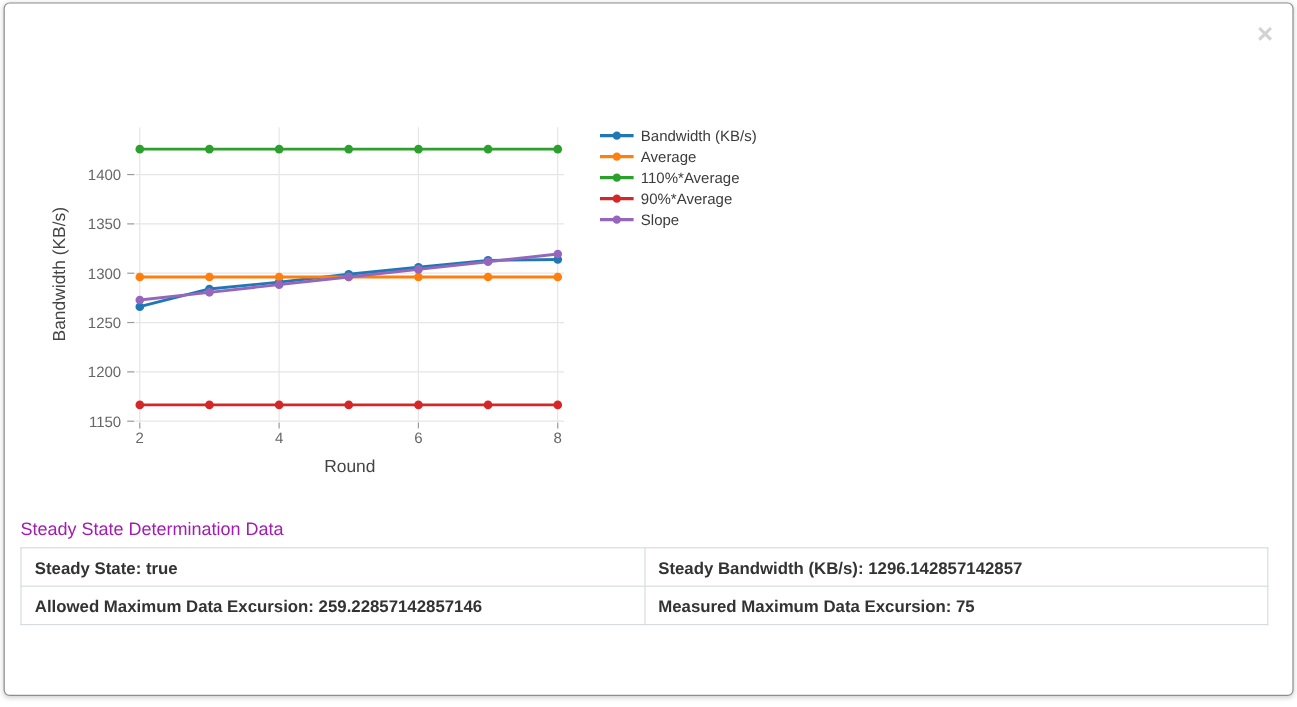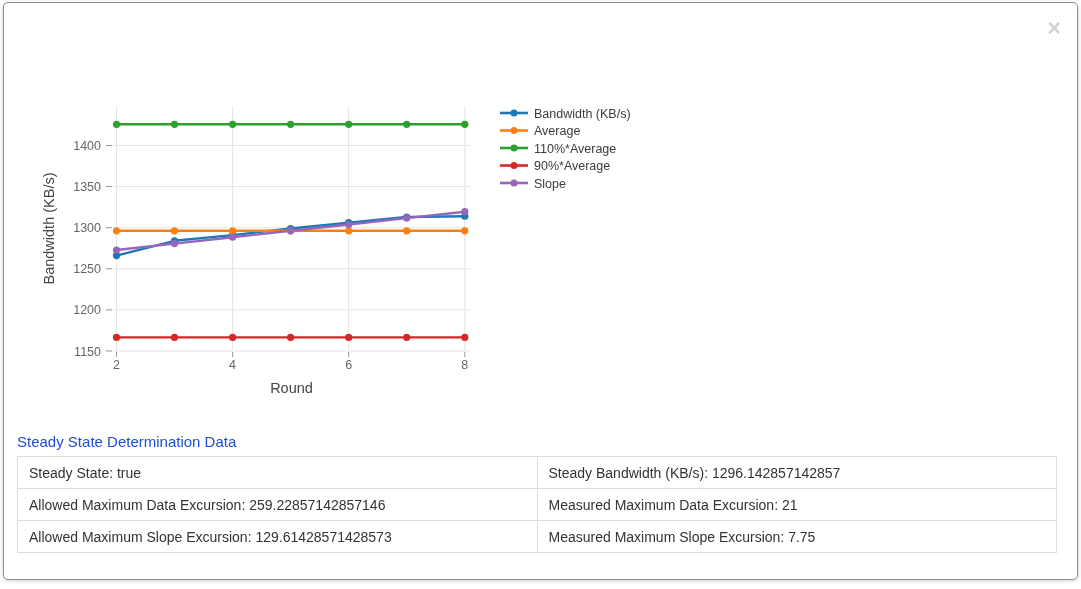--- a/index.html
+++ b/index.html
@@ -13,25 +13,25 @@
     box-shadow:0 1px 4px rgba(0,0,0,.18);box-sizing:border-box;
   }
   .close-btn{
     position:absolute;top:14px;right:16px;color:#d2d2d2;
     font-size:23px;font-weight:bold;line-height:1;cursor:pointer;
     font-family:"Liberation Sans", sans-serif;user-select:none;
   }
   .chart-wrap{position:absolute;left:36px;top:82px;width:650px;height:340px;}
   .chart-wrap svg{display:block;}
   .tbl-caption{
-    position:absolute;left:13px;top:430px;font-size:15px;color:#1d4ed8;
+    position:absolute;left:13px;top:430px;font-size:15px;color:#a21caf;
   }
   table.ss-table{
     position:absolute;left:13px;top:453px;width:1040px;
-    border-collapse:collapse;table-layout:fixed;
+    border-collapse:collapse;table-layout:fixed;font-weight:bold;
   }
   table.ss-table td{
     width:50%;height:31px;border:1px solid #d7dce0;
     padding:0 8px 0 11px;font-size:14px;color:#333;vertical-align:middle;
     white-space:nowrap;overflow:hidden;
   }
   
   text{font-family:"Liberation Sans", sans-serif;}
   .tick-label{font-size:12.5px;fill:#666;}
   .axis-title{font-size:14.5px;fill:#444;}
@@ -159,22 +159,18 @@
   <div class="tbl-caption">Steady State Determination Data</div>
 
   <table class="ss-table">
     <tbody>
       <tr>
         <td>Steady State: true</td>
         <td>Steady Bandwidth (KB/s): 1296.142857142857</td>
       </tr>
       <tr>
         <td>Allowed Maximum Data Excursion: 259.22857142857146</td>
-        <td>Measured Maximum Data Excursion: 21</td>
-      </tr>
-      <tr>
-        <td>Allowed Maximum Slope Excursion: 129.61428571428573</td>
-        <td>Measured Maximum Slope Excursion: 7.75</td>
+        <td>Measured Maximum Data Excursion: 75</td>
       </tr>
     </tbody>
   </table>
 
 </div>
 
 </body></html>

